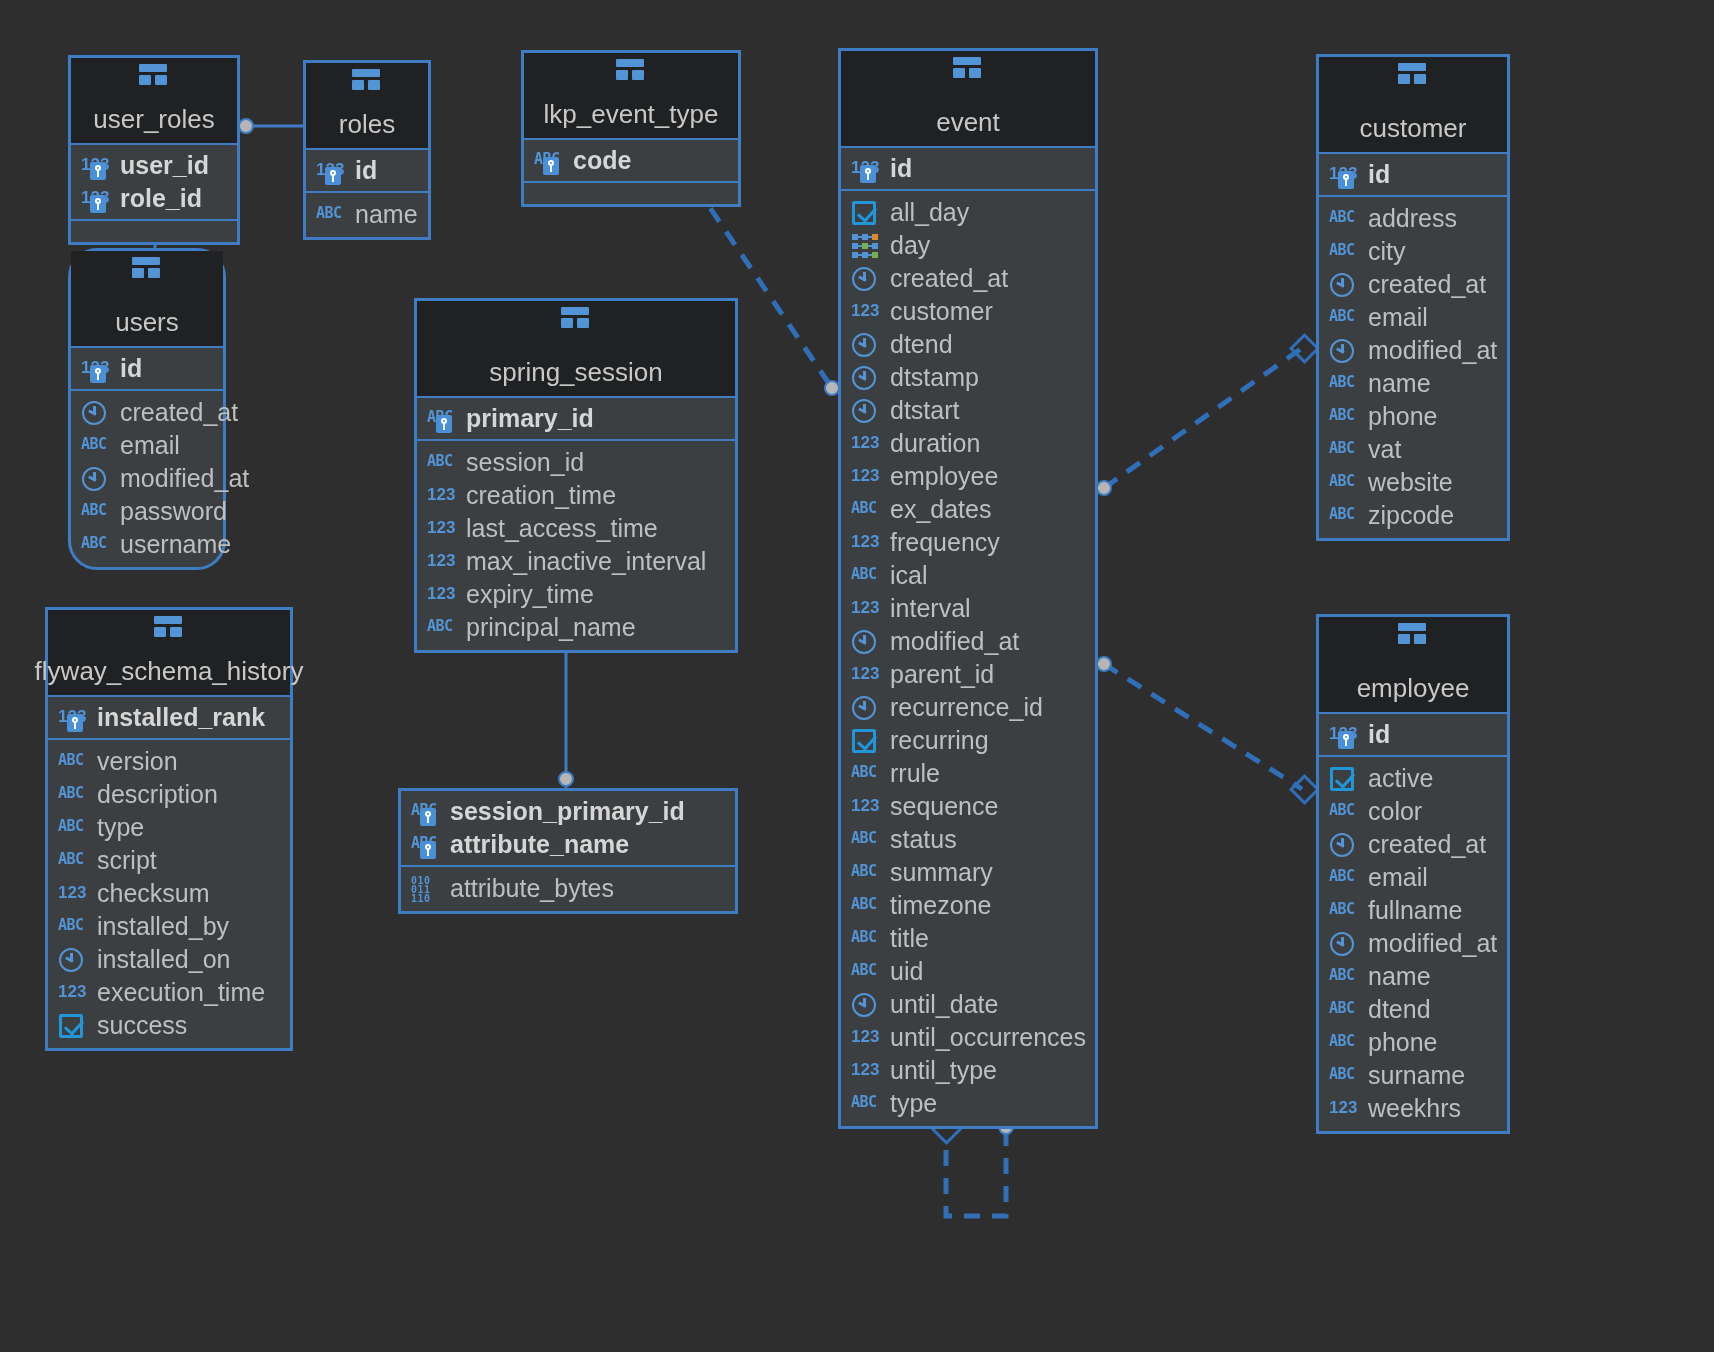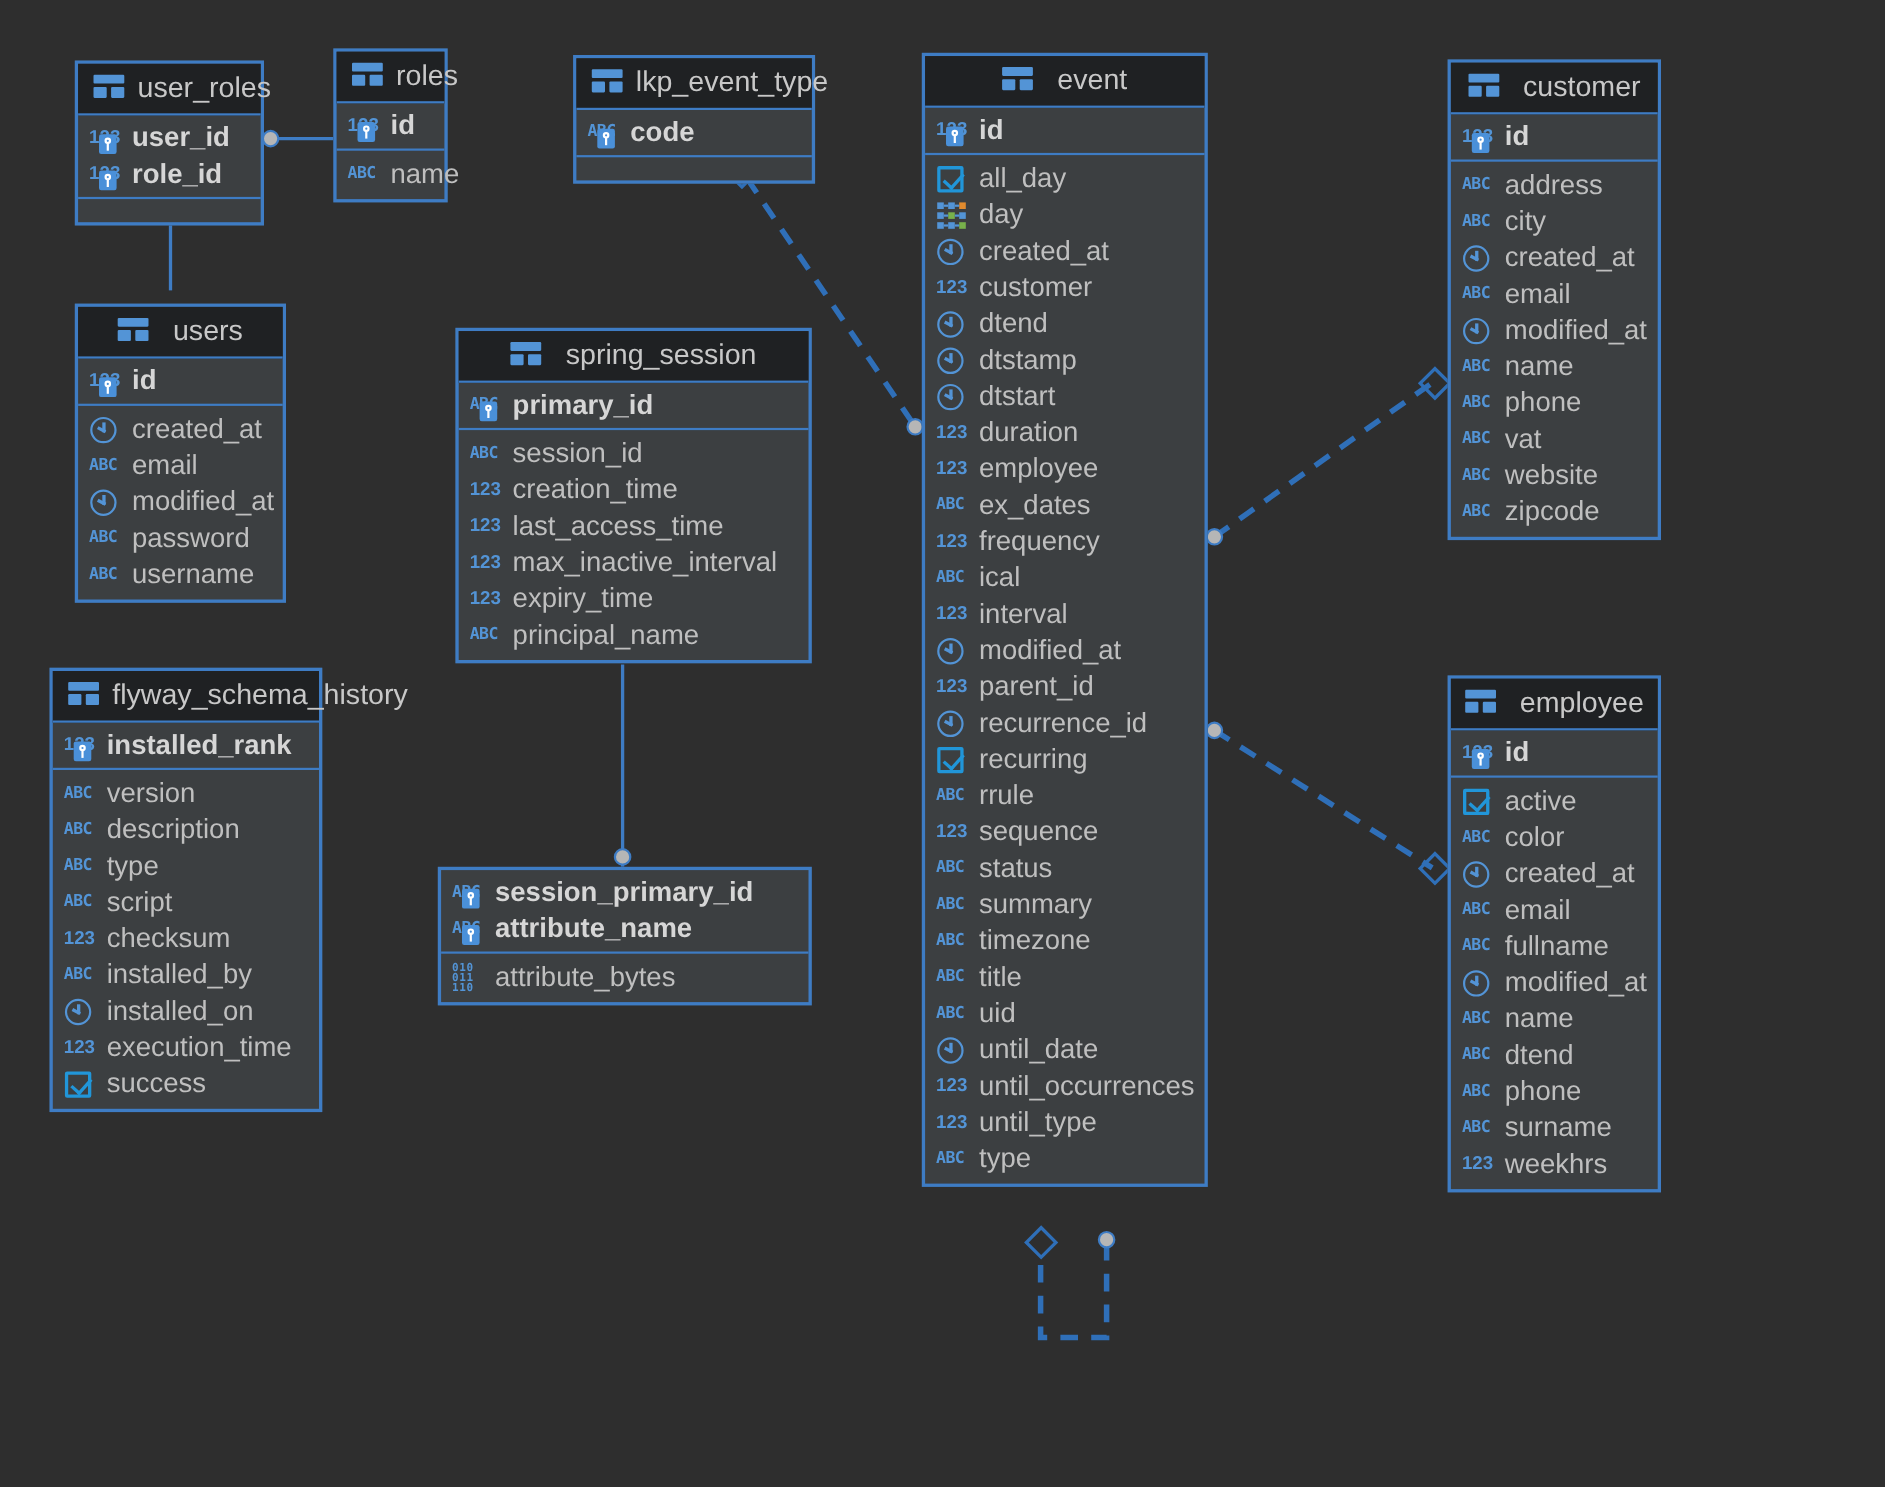--- a/index.html
+++ b/index.html
@@ -20,20 +20,21 @@
     box-sizing:border-box;
   }
   .thead{
     background:#1f2123;
     color:#c8c8c8;
     font-size:26px;
     padding:6px 14px 8px 14px;
     display:flex;align-items:center;gap:10px;
     white-space:nowrap;
     border-bottom:2px solid #3e7cc4;
+    flex-direction:column;
   }
   .thead.center{justify-content:center;gap:20px;}
   .pk-block{border-bottom:2px solid #3e7cc4;padding:4px 0 4px 0;}
   .cols{padding:5px 0 6px 0;}
   .row{
     display:flex;align-items:center;gap:9px;
     padding:2px 14px 2px 10px;
     color:#bfbfbf;font-size:25px;white-space:nowrap;
   }
   .row.pk{font-weight:bold;color:#d6d6d6;}
@@ -168,21 +169,21 @@
           <div class="row pk">
             <span class="ic">
               <span class="num">123</span>
               <span class="key"></span>
             </span>
             <span>role_id</span>
           </div>
         </div>
         <div class="cols" style="height:10px"></div>
       </div>
-      <div class="table" style="left: 303px; top: 44px; width: 104px;">
+      <div class="table" style="left: 303px; top: 60px; width: 128px;">
         <div class="thead">
           <span class="ic-tbl">
             <i class="t"></i>
             <i class="bl"></i>
             <i class="br"></i>
           </span>
           <span>roles</span>
         </div>
         <div class="pk-block">
           <div class="row pk">
@@ -501,21 +502,21 @@
             <span>website</span>
           </div>
           <div class="row">
             <span class="ic">
               <span class="abc">ABC</span>
             </span>
             <span>zipcode</span>
           </div>
         </div>
       </div>
-      <div class="table" style="left: 68px; top: 276px; width: 192px;">
+      <div class="table" style="left: 68px; top: 248px; width: 158px; border-radius: 29px;">
         <div class="thead center">
           <span class="ic-tbl">
             <i class="t"></i>
             <i class="bl"></i>
             <i class="br"></i>
           </span>
           <span>users</span>
         </div>
         <div class="pk-block">
           <div class="row pk">

